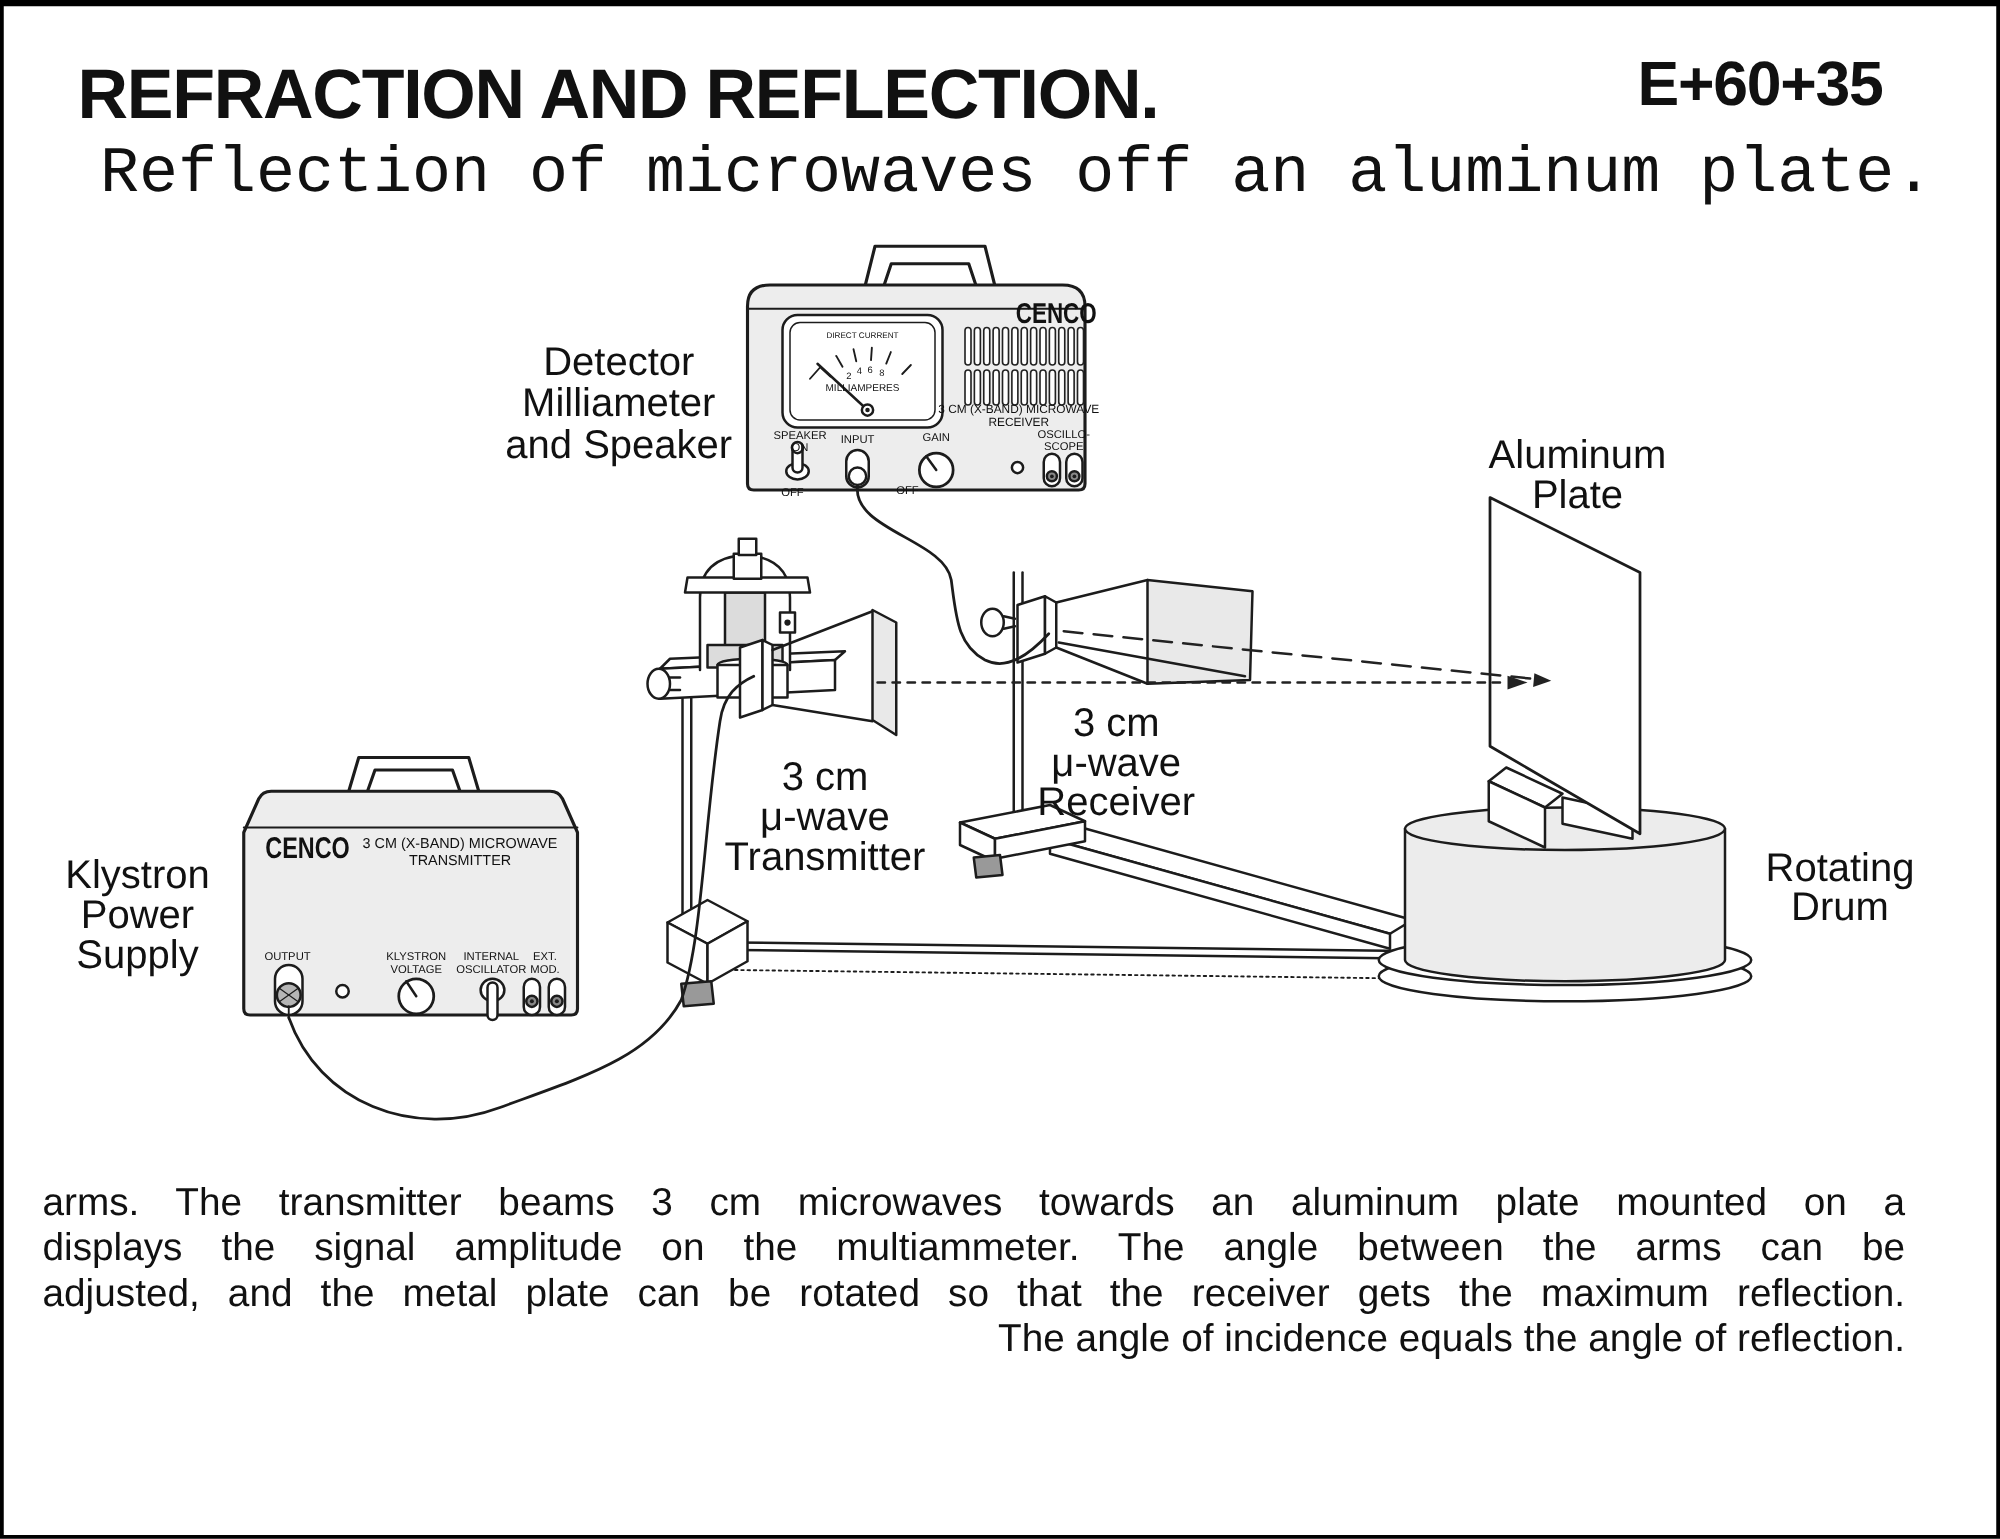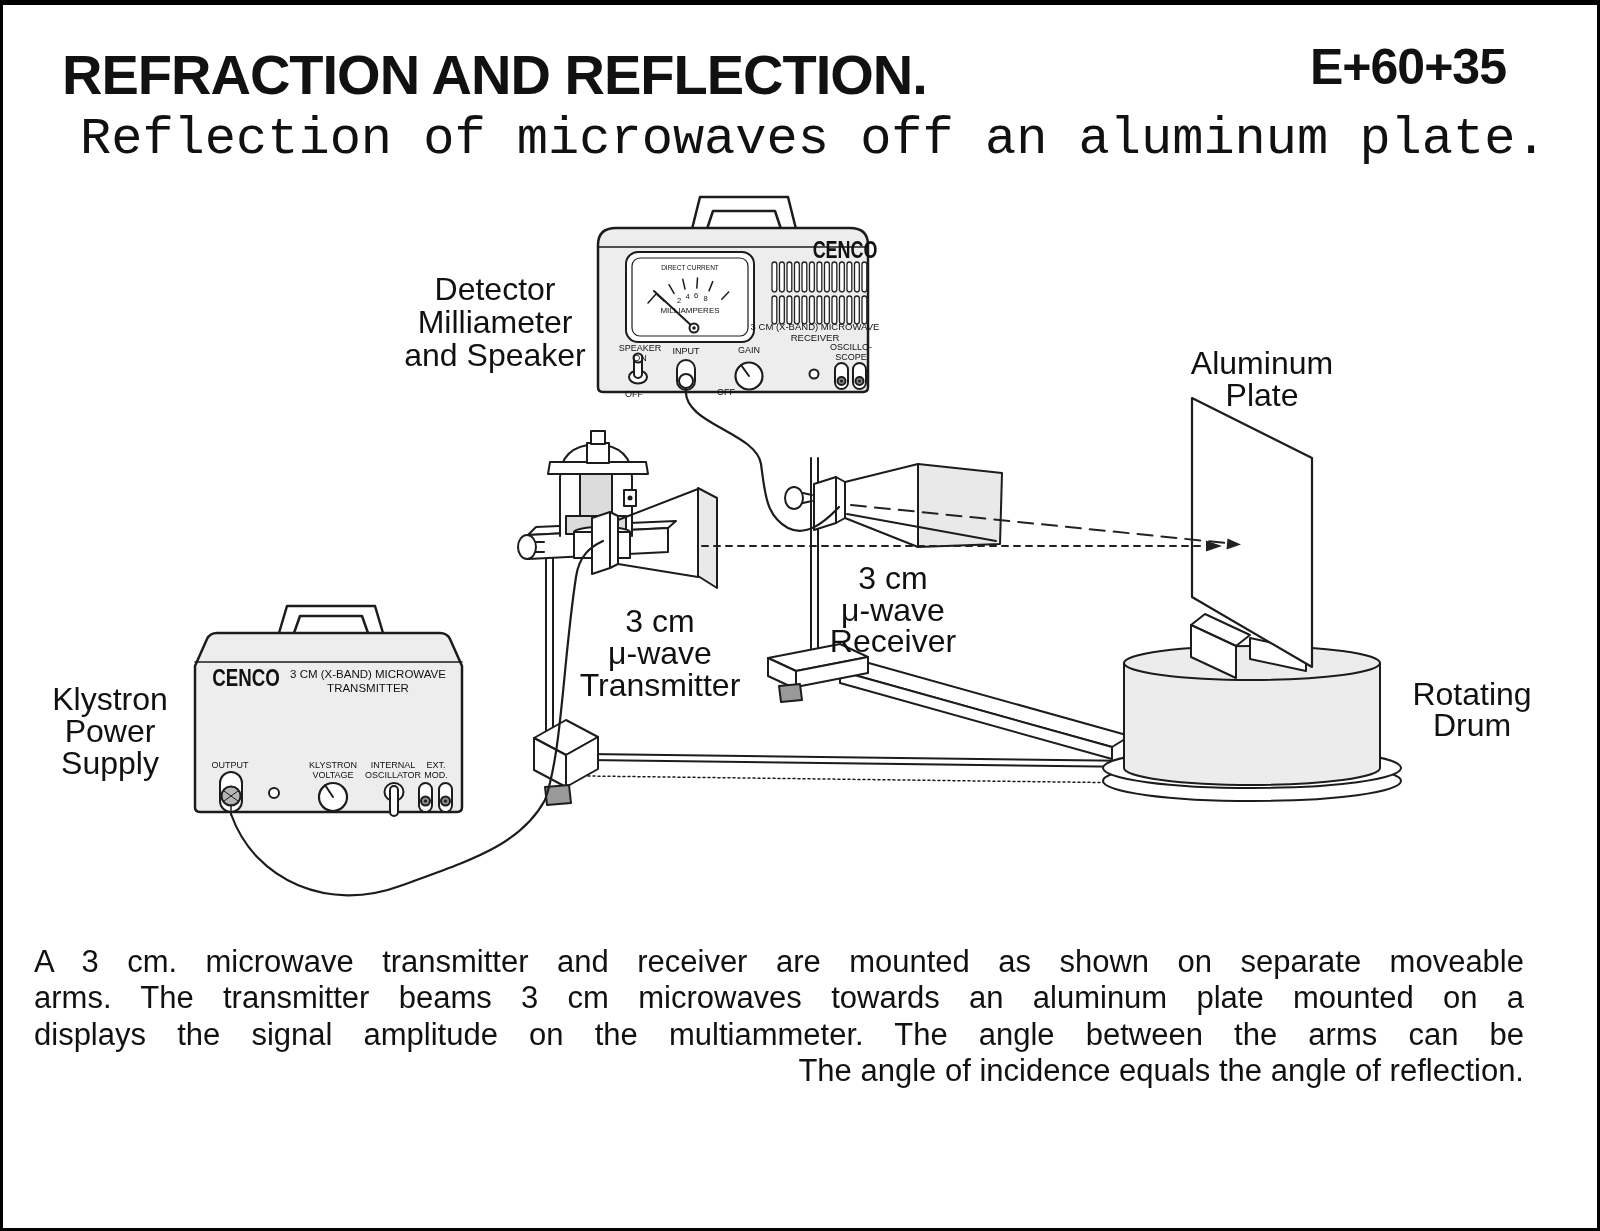--- a/index.html
+++ b/index.html
@@ -258,17 +258,17 @@
     <text x="893" y="621" text-anchor="middle" font-size="32">μ-wave</text>
     <text x="893" y="652" text-anchor="middle" font-size="32">Receiver</text>
     <text x="1262" y="374" text-anchor="middle" font-size="32">Aluminum</text>
     <text x="1262" y="406" text-anchor="middle" font-size="32">Plate</text>
     <text x="1472" y="705" text-anchor="middle" font-size="32">Rotating</text>
     <text x="1472" y="736" text-anchor="middle" font-size="32">Drum</text>
   </g>
 </svg>
 
 <div class="desc">
-  <div class="jline">A 3 cm. microwave transmitter and receiver are mounted as shown on separate moveable</div>
   <div class="jline">arms. The transmitter beams 3 cm microwaves towards an aluminum plate mounted on a</div>
   <div class="jline">displays the signal amplitude on the multiammeter. The angle between the arms can be</div>
+  <div class="jline">adjusted, and the metal plate can be rotated so that the receiver gets the maximum reflection.</div>
   <div class="jlast">The angle of incidence equals the angle of reflection.</div>
 </div>
 
 </body></html>

